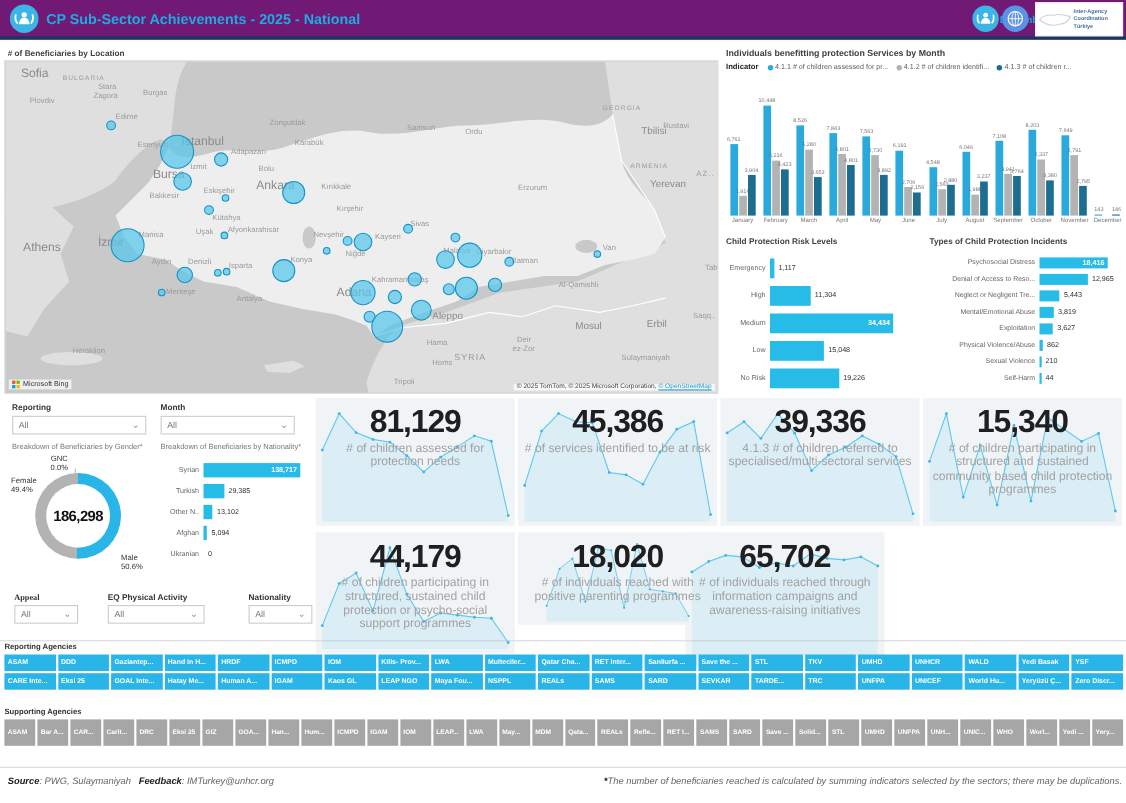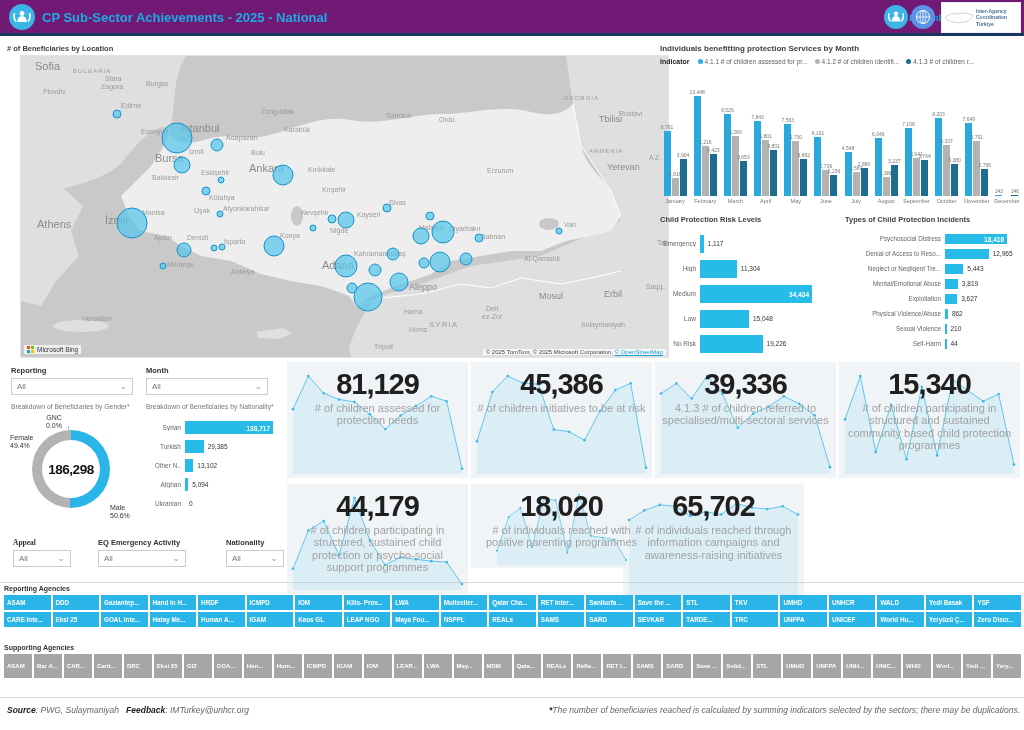--- a/index.html
+++ b/index.html
@@ -15,21 +15,21 @@
   .hdr-asof { position:absolute; left:845px; top:13px; width:130px; text-align:right; font-size:9px; font-weight:bold; color:#1cabe2; }
   .hdr-circ { position:absolute; top:5px; width:24px; height:24px; border-radius:50%; }
   .hdr-circ.unhcr { left:884px; background:#3cb4e5; }
   .hdr-circ.un { left:911px; background:#5b92e5; }
   .hdr-orgbox { position:absolute; left:941px; top:2px; width:80px; height:31px; background:#fff; border:1px solid #f0f0f0; display:flex; align-items:center; }
   .org-sketch { width:34px; height:24px; }
   .org-lines { font-size:5px; color:#4a6f9b; font-weight:bold; line-height:1.25; }
 
   
   .map-title { position:absolute; left:7px; top:44px; font-size:7.5px; font-weight:bold; color:#404040; }
-  .map-panel { position:absolute; left:20px; top:55px; width:649px; height:303px; border:1px solid #e3e3e3; background:#c9c9c9; }
+  .map-panel { position:absolute; left:4px; top:55px; width:649px; height:303px; border:1px solid #e3e3e3; background:#c9c9c9; }
   .map-panel svg { display:block; }
   .map-attrib { position:absolute; right:2px; bottom:2px; font-size:6px; color:#444; background:rgba(255,255,255,.75); padding:0 3px; }
   .map-attrib .osm { color:#1b9cd8; text-decoration:underline; }
   .bing-brand { position:absolute; left:3px; bottom:3px; font-size:6.5px; color:#333; background:rgba(255,255,255,.7); padding:1px 3px; display:flex; gap:3px; align-items:center; }
   .win-logo { display:inline-grid; grid-template-columns:3px 3px; grid-template-rows:3px 3px; gap:1px; }
   .win-logo i:nth-child(1){background:#f25022}.win-logo i:nth-child(2){background:#7fba00}
   .win-logo i:nth-child(3){background:#00a4ef}.win-logo i:nth-child(4){background:#ffb900}
 
   
   .mon-title { position:absolute; left:660px; top:44px; font-size:8px; font-weight:bold; color:#404040; }
@@ -628,21 +628,21 @@
           <span class="hval">0</span>
         </div>
       </div>
     </div>
 
   <div class="fld-label" style="left:13px;top:538px;font-family:Liberation Serif, serif;">Appeal</div>
   <div class="dd" style="left:13px;top:550px;width:58px;">
     <span>All</span>
     <span class="chev">⌄</span>
   </div>
-  <div class="fld-label" style="left:98px;top:538px;">EQ Emergency Activity</div>
+  <div class="fld-label" style="left:98px;top:538px;">EQ Physical Activity</div>
   <div class="dd" style="left:98px;top:550px;width:88px;">
     <span>All</span>
     <span class="chev">⌄</span>
   </div>
   <div class="fld-label" style="left:226px;top:538px;text-align:right;">Nationality</div>
   <div class="dd" style="left:226px;top:550px;width:58px;">
     <span>All</span>
     <span class="chev">⌄</span>
   </div>
 
@@ -678,21 +678,21 @@
           <circle cx="67.45454545454545" cy="22.232484076433124" r="1.3" fill="#3eb6e8"></circle>
           <circle cx="82.81818181818181" cy="67.49617834394904" r="1.3" fill="#3eb6e8"></circle>
           <circle cx="98.18181818181819" cy="69.68152866242039" r="1.3" fill="#3eb6e8"></circle>
           <circle cx="113.54545454545455" cy="78.24331210191083" r="1.3" fill="#3eb6e8"></circle>
           <circle cx="128.9090909090909" cy="49.01050955414013" r="1.3" fill="#3eb6e8"></circle>
           <circle cx="144.27272727272728" cy="28.11496815286624" r="1.3" fill="#3eb6e8"></circle>
           <circle cx="159.63636363636363" cy="21.31942675159236" r="1.3" fill="#3eb6e8"></circle>
           <circle cx="175" cy="105.81464968152866" r="1.3" fill="#3eb6e8"></circle>
         </svg>
         <div class="kpi-num">45,386</div>
-        <div class="kpi-desc"># of children initiatives to be at risk</div>
+        <div class="kpi-desc"># of services identified to be at risk</div>
       </div>
       <div class="kpi-card" style="left: 655px; top: 362px; height: 116px;">
         <svg class="kpi-spark" viewBox="0 0 181 116">
           <polygon points="6,31.562591126848574 21.363636363636363,21.400958133722142 36.72727272727273,36.47698396167465 52.09090909090909,14 67.45454545454545,31.797542178712774 82.81818181818181,65.78712768173298 98.18181818181819,51.611747552593215 113.54545454545455,44.621953759633406 128.9090909090909,34.30368673193085 144.27272727272728,41.82212039158509 159.63636363636363,53.27598416996459 175,105.14142886898563 175,112 6,112" fill="rgba(41,181,232,0.10)"></polygon>
           <polyline points="6,31.562591126848574 21.363636363636363,21.400958133722142 36.72727272727273,36.47698396167465 52.09090909090909,14 67.45454545454545,31.797542178712774 82.81818181818181,65.78712768173298 98.18181818181819,51.611747552593215 113.54545454545455,44.621953759633406 128.9090909090909,34.30368673193085 144.27272727272728,41.82212039158509 159.63636363636363,53.27598416996459 175,105.14142886898563" fill="none" stroke="#5fc8ee" stroke-width="1"></polyline>
           <circle cx="6" cy="31.562591126848574" r="1.3" fill="#3eb6e8"></circle>
           <circle cx="21.363636363636363" cy="21.400958133722142" r="1.3" fill="#3eb6e8"></circle>
           <circle cx="36.72727272727273" cy="36.47698396167465" r="1.3" fill="#3eb6e8"></circle>
           <circle cx="52.09090909090909" cy="14" r="1.3" fill="#3eb6e8"></circle>
           <circle cx="67.45454545454545" cy="31.797542178712774" r="1.3" fill="#3eb6e8"></circle>

